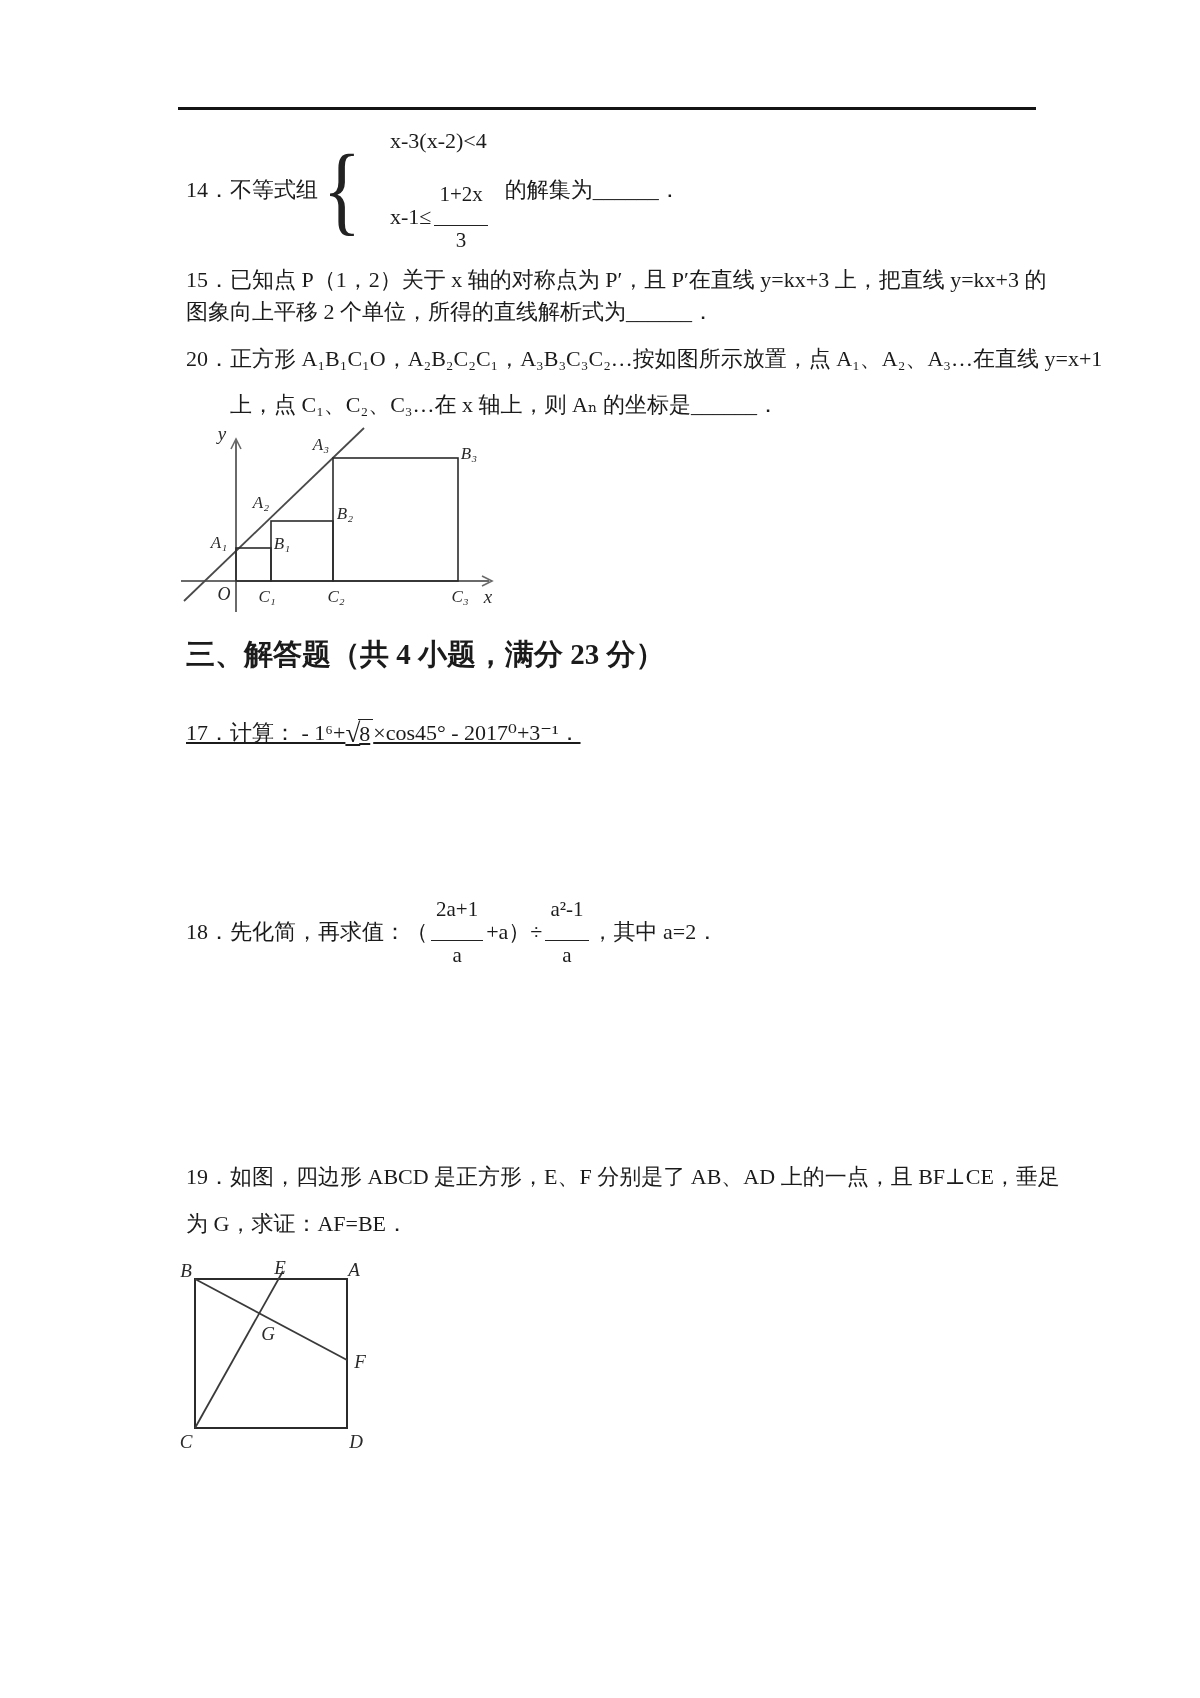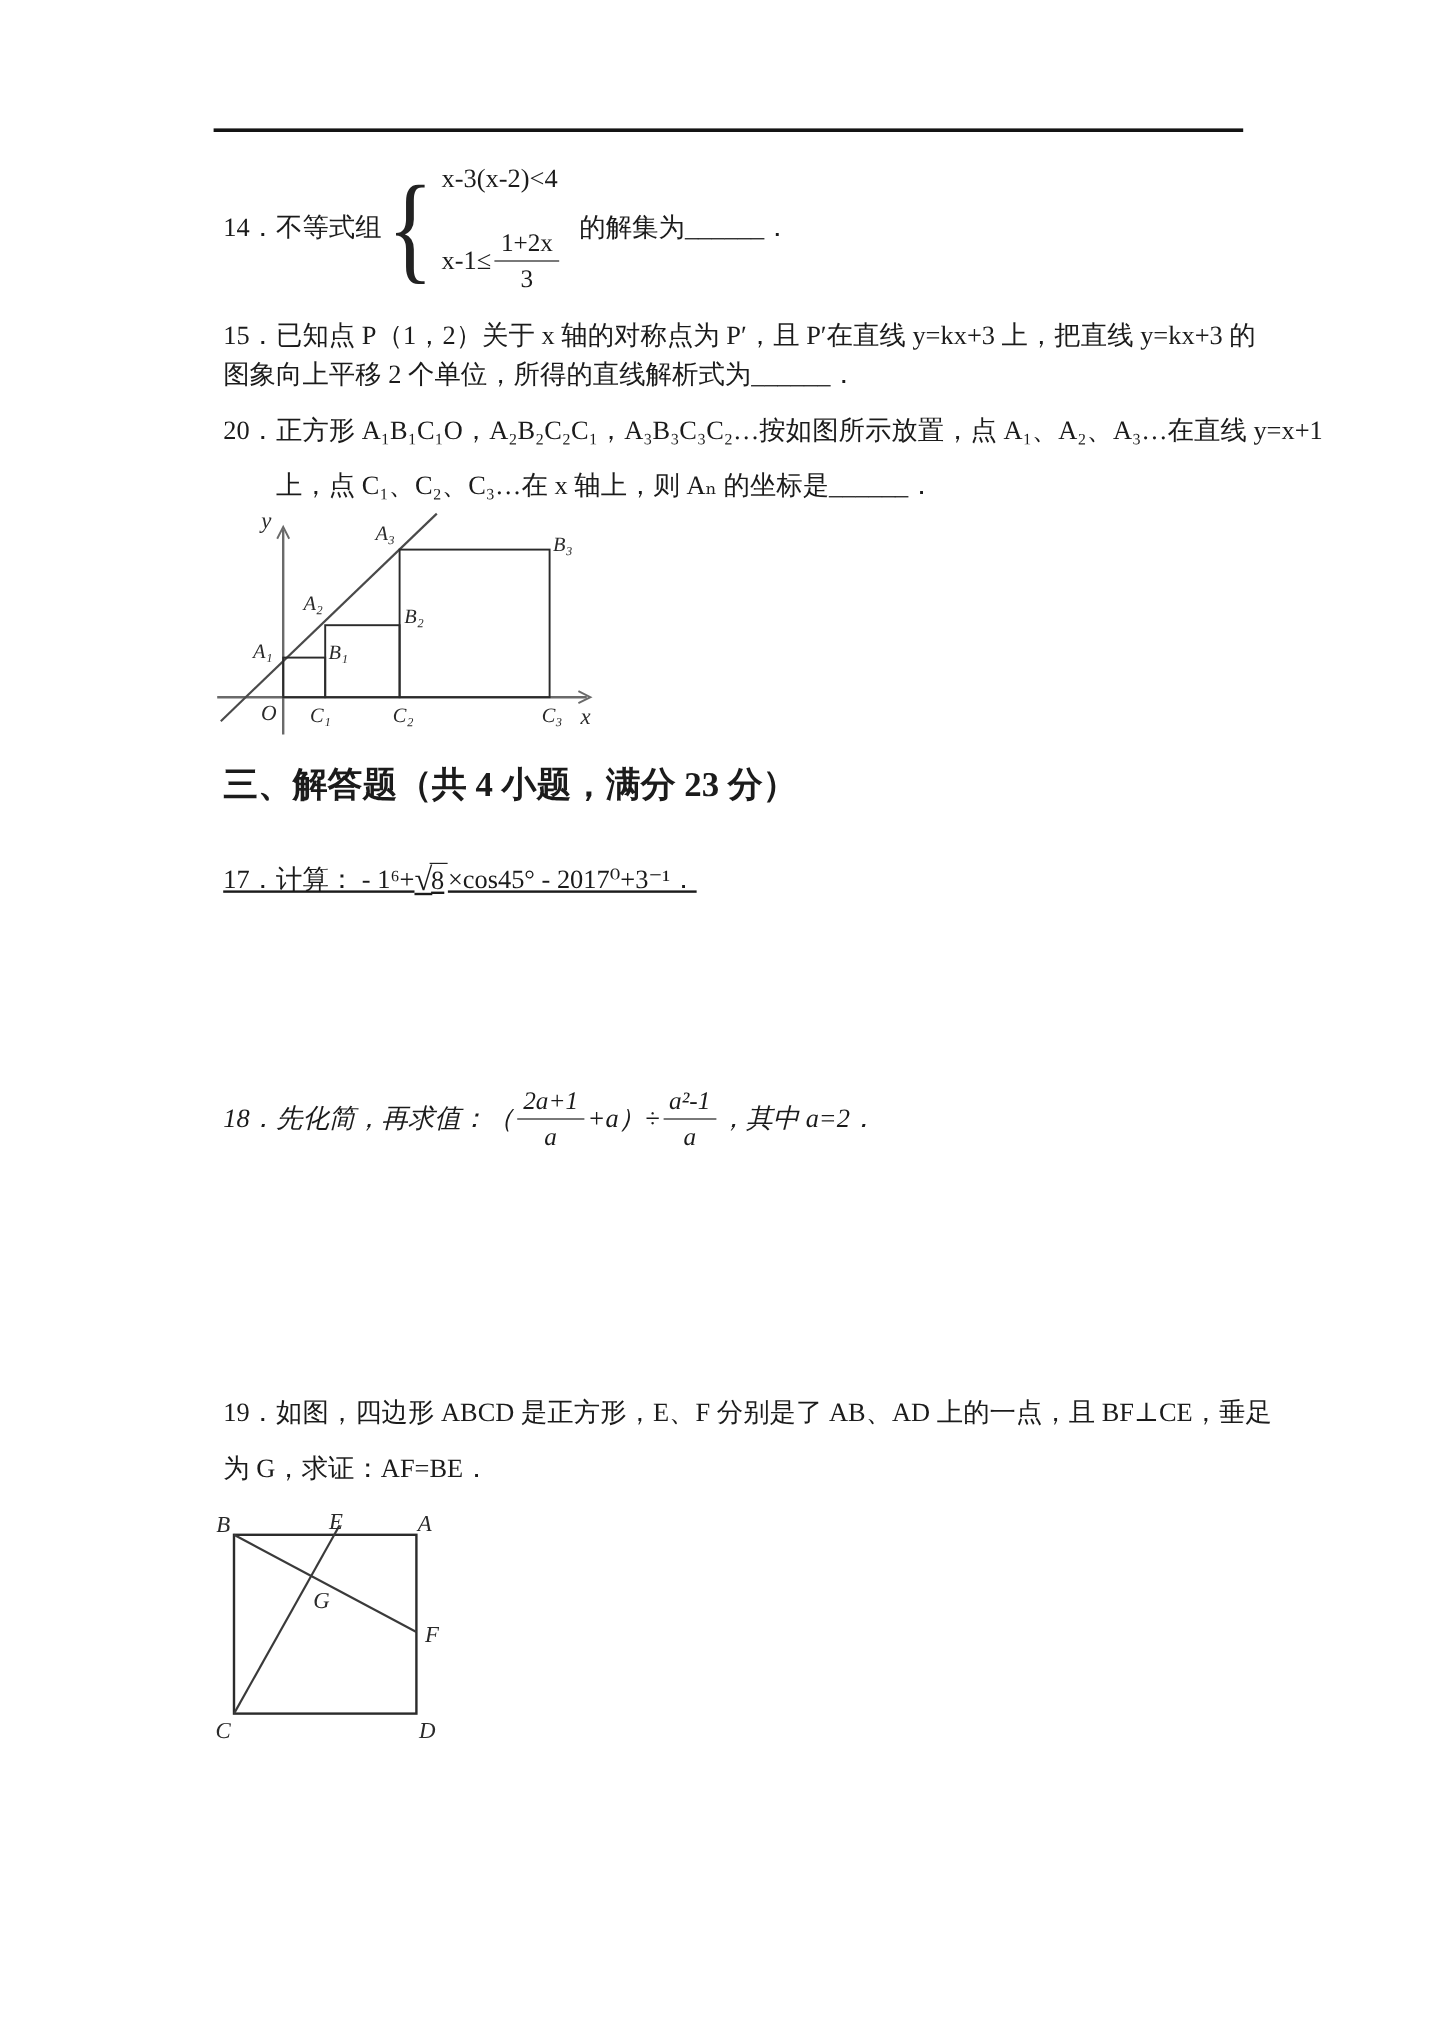--- a/index.html
+++ b/index.html
@@ -11,25 +11,25 @@
     font-family: "Liberation Serif", "DejaVu Serif", serif;
     position: relative;
     overflow: hidden;
   }
   .abs { position: absolute; }
   .line { font-size: 22px; line-height: 1.25; white-space: nowrap; }
   .rule { background: #141414; }
   .flexrow { display: flex; align-items: center; white-space: nowrap; }
   .frac { display: inline-flex; flex-direction: column; align-items: center;
           font-size: 21px; line-height: 1.15; margin: 0 3px; }
-  .frac .num { border-bottom: 1.6px solid #222; padding: 0 5px 2px; }
+  .frac .num { border-bottom: 1.6px solid #222; padding: 0 5px 18px; }
   .frac .den { padding-top: 2px; }
   .brace { font-size: 100px; line-height: 0.92; font-weight: 400;
            transform: scaleX(0.8); margin: 0 2px 0 0; color: #222; }
-  .sys-rows { display: flex; flex-direction: column; gap: 28px; font-size: 22px; }
+  .sys-rows { display: flex; flex-direction: column; gap: 28px; font-size: 22px; margin-left: 22px; }
   .sys-row2 { display: flex; align-items: center; justify-content: space-between; }
   .sqrt-sign { font-size: 27px; margin-right: -2px; line-height: 1; }
   .radicand { border-top: 1.7px solid #222; padding: 1px 3px 0 1px; font-size: 22px; }
   .suffix { margin-left: 14px; }
   .bold { font-weight: bold; }
   svg text { font-style: italic; fill: #2a2a2a; }
 </style>
 </head>
 <body>
 
@@ -86,21 +86,21 @@
 
 <div class="abs line bold" style="left:186px; top:636px; font-size:29px;">三、解答题（共 4 小题，满分 23 分）</div>
 
 <div class="abs flexrow" style="left:186px; top:716px; height:34px;text-decoration:underline;">
   <span class="line">17．计算： - 1⁶+</span>
   <span class="sqrt-sign">√</span>
   <span class="radicand">8</span>
   <span class="line">×cos45° - 2017⁰+3⁻¹．</span>
 </div>
 
-<div class="abs flexrow" style="left:186px; top:896px; height:72px;font-style:italic;">
+<div class="abs flexrow" style="left:186px; top:896px; height:72px;">
   <span class="line">18．先化简，再求值：（</span>
   <span class="frac">
     <span class="num">2a+1</span>
     <span class="den">a</span>
   </span>
   <span class="line"> +a）÷</span>
   <span class="frac">
     <span class="num">a²-1</span>
     <span class="den">a</span>
   </span>

